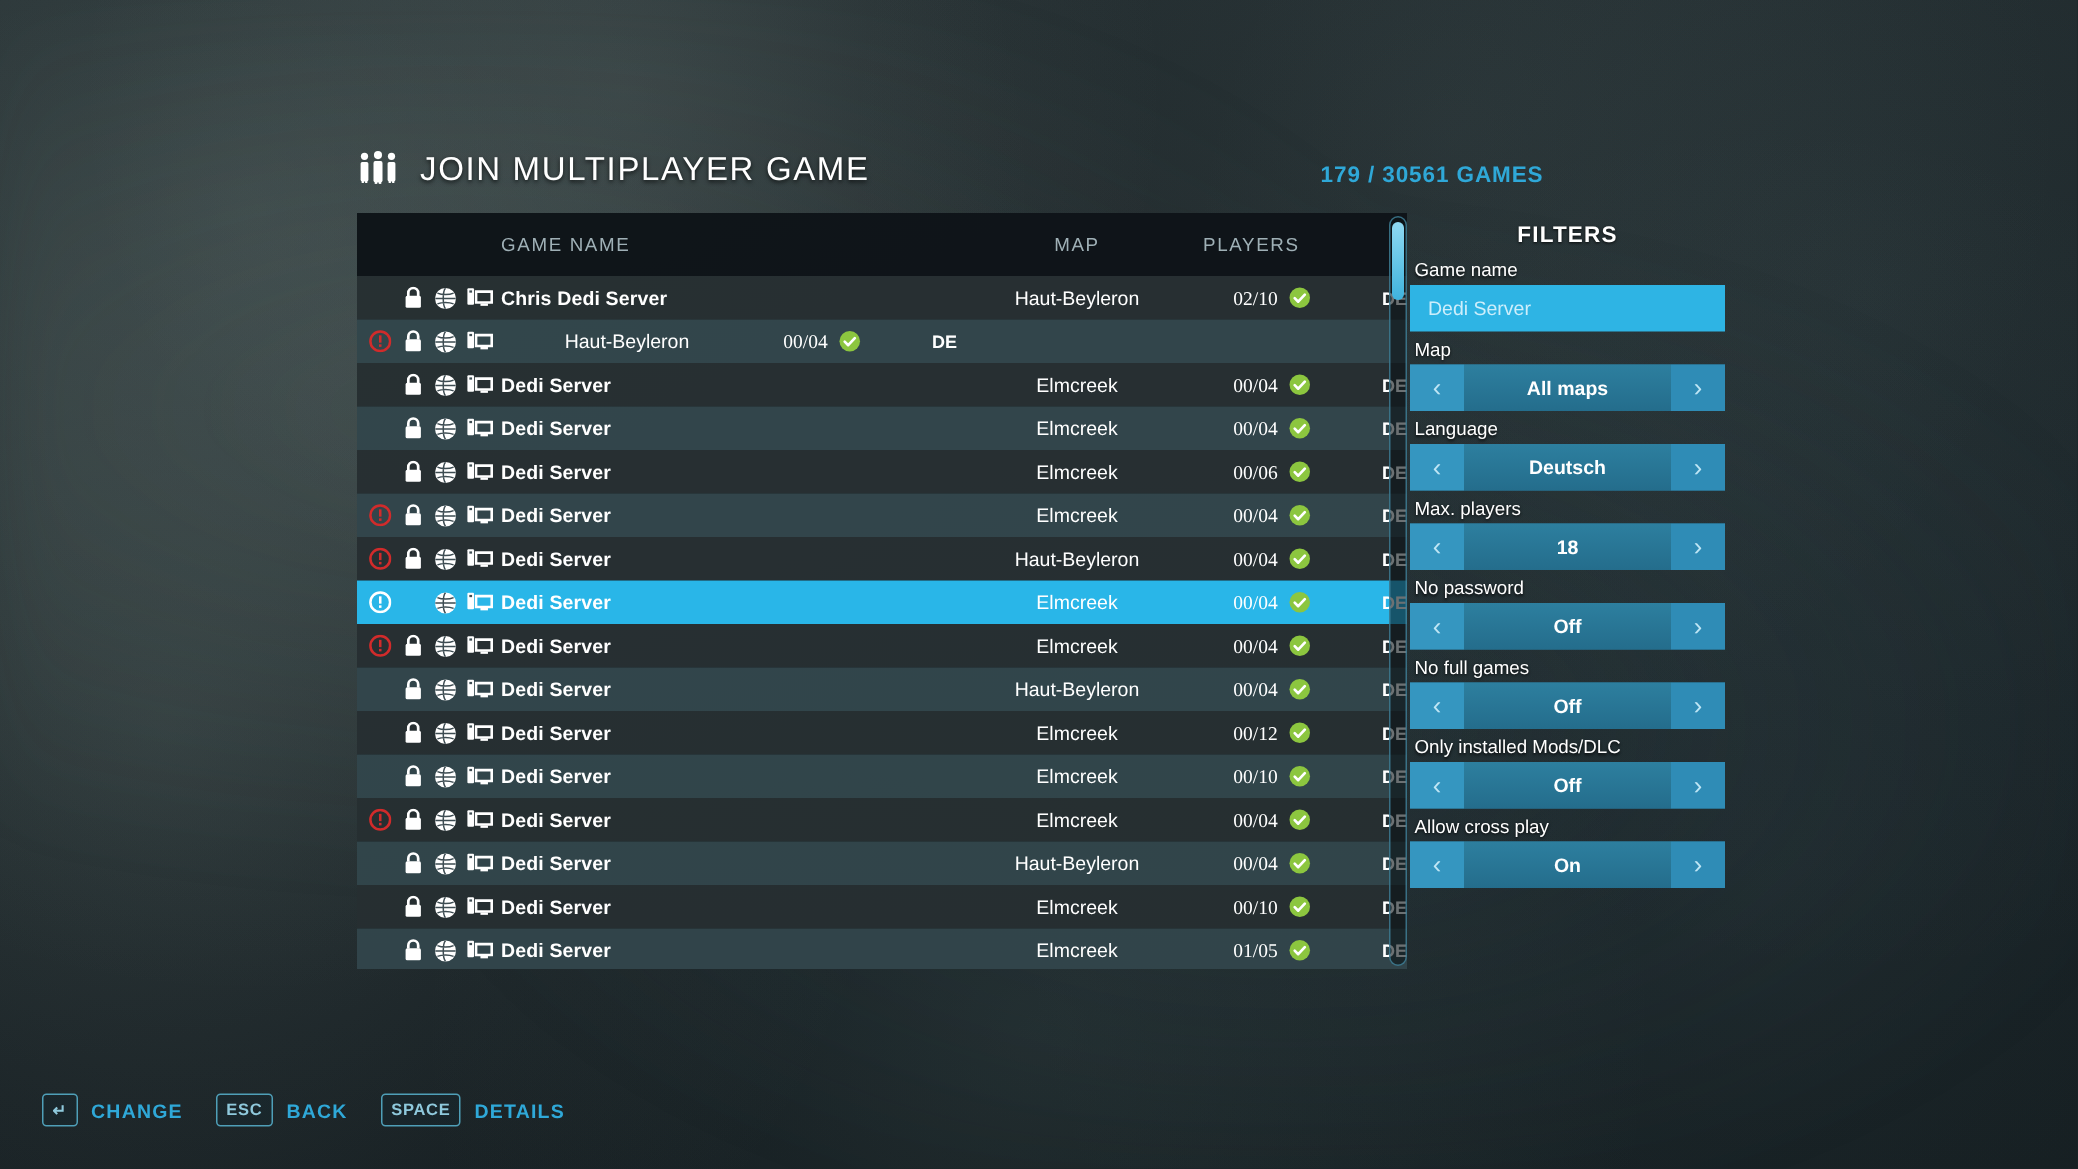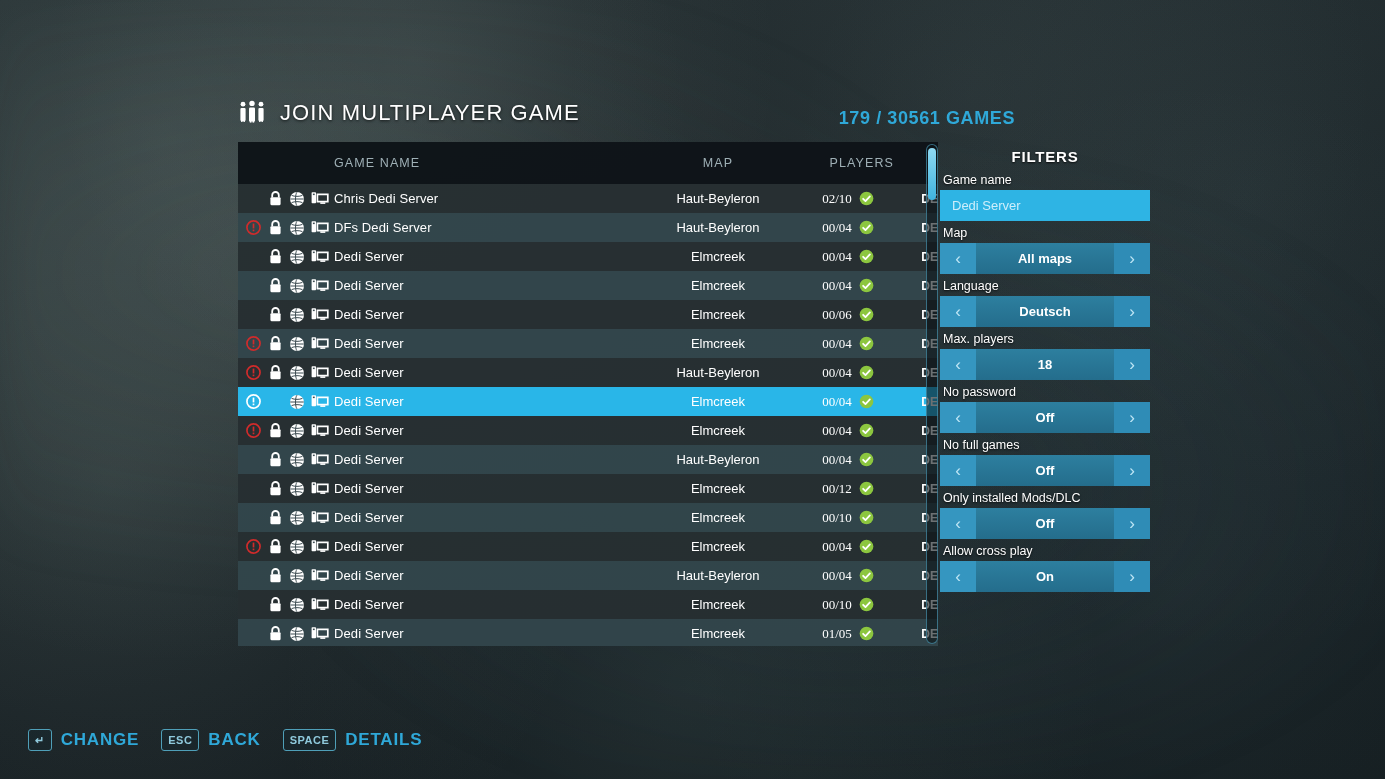--- a/index.html
+++ b/index.html
@@ -48,23 +48,23 @@
   #people-icon { width: 28px; height: 26px; display:block; }
   #page-title {
     color: #ffffff;
     font-size: 22px;
     letter-spacing: 1.1px;
     font-weight: 400;
     text-shadow: 0 1px 3px rgba(0,0,0,.7);
   }
   #games-count {
     position: absolute;
-    right: 370px; top: 108px;
+    right: 356px; top: 108px;
     color: #2fa8d8;
-    font-size: 18px;
+    font-size: 15px;
     font-weight: bold;
     letter-spacing: 0.6px;
   }
 
   
   #table-panel {
     position: absolute;
     left: 238px; top: 142px;
     width: 700px; height: 504px;
     background: linear-gradient(180deg, rgba(20,27,31,.92), rgba(16,22,26,.92));
@@ -74,34 +74,34 @@
     height: 42px;
     display: flex; align-items: center;
     background: rgba(14,20,24,0.9);
     color: #9fb0b6;
     font-size: 12.5px;
     letter-spacing: 1.1px;
   }
   .col-icons  { width: 96px; flex: none; }
   .col-name   { width: 300px; flex: none; }
   .col-map    { width: 168px; flex: none; text-align: center; }
-  .col-players{ width: 92px; flex: none; text-align: right; }
+  .col-players{ width: 92px; flex: none; text-align: left; }
   .col-lang   { width: 44px; flex: none; text-align: right; }
 
   #table-body { position: relative; }
   .row {
     height: 29px;
     display: flex; align-items: center;
     color: #ffffff;
     font-size: 13px;
   }
   .row.odd  { background: rgba(44,52,55,0.80); }
   .row.even { background: rgba(58,80,86,0.80); }
   .row.selected { background: #29b6e8; }
-  .row .col-name { font-weight: normal; letter-spacing: .1px; }
+  .row .col-name { font-weight: bold; letter-spacing: .1px; }
   .row .col-map, .row .col-players, .row .col-lang { font-weight: normal; }
   .row .col-lang { font-weight: bold; font-size: 12px; }
   .row .col-players {
     display: flex; align-items: center; justify-content: center; gap: 7px; font-family: Liberation Serif, serif;
   }
 
   .icon-cell {
     display: flex; align-items: center;
     width: 96px; flex: none;
     padding-left: 4px;
@@ -200,21 +200,21 @@
     display: flex; align-items: center; justify-content: center;
     color: #8fc9dc;
     font-size: 11px;
     font-weight: bold;
     letter-spacing: .5px;
     background: rgba(20,40,48,.35);
     box-sizing: border-box;
   }
   .hint-label {
     color: #2fa8d8;
-    font-size: 17px;
+    font-size: 13px;
     font-weight: bold;
     letter-spacing: .8px;
   }
 </style>
 </head>
 <body>
 
 <div id="backdrop"></div>
 
 <div id="root">
@@ -312,21 +312,20 @@
             </span>
             <span class="mon-slot">
               <svg class="ic" width="18" height="15" viewBox="0 0 18 15">
                 <rect x="0.6" y="1.2" width="4.4" height="11" rx="0.7" fill="#ffffff"></rect>
                 <rect x="1.9" y="2.6" width="1.8" height="1.5" fill="#3d4c52"></rect>
                 <path d="M6.4 3.4h10.4v7.2H6.4z" fill="none" stroke="#ffffff" stroke-width="1.7"></path>
                 <rect x="9.3" y="11.3" width="5" height="1.6" fill="#ffffff"></rect>
               </svg>
             </span>
           </div>
-          <div class="col-name">DFs Dedi Server</div>
           <div class="col-map">Haut-Beyleron</div>
           <div class="col-players">
             <span>00/04</span>
             <span>
               <svg class="ic" width="15" height="15" viewBox="0 0 16 16">
                 <circle cx="8" cy="8" r="7.3" fill="#8cc63f"></circle>
                 <path d="M4.4 8.3l2.5 2.5 4.7-5" fill="none" stroke="#ffffff" stroke-width="1.9" stroke-linecap="round" stroke-linejoin="round"></path>
               </svg>
             </span>
           </div>

